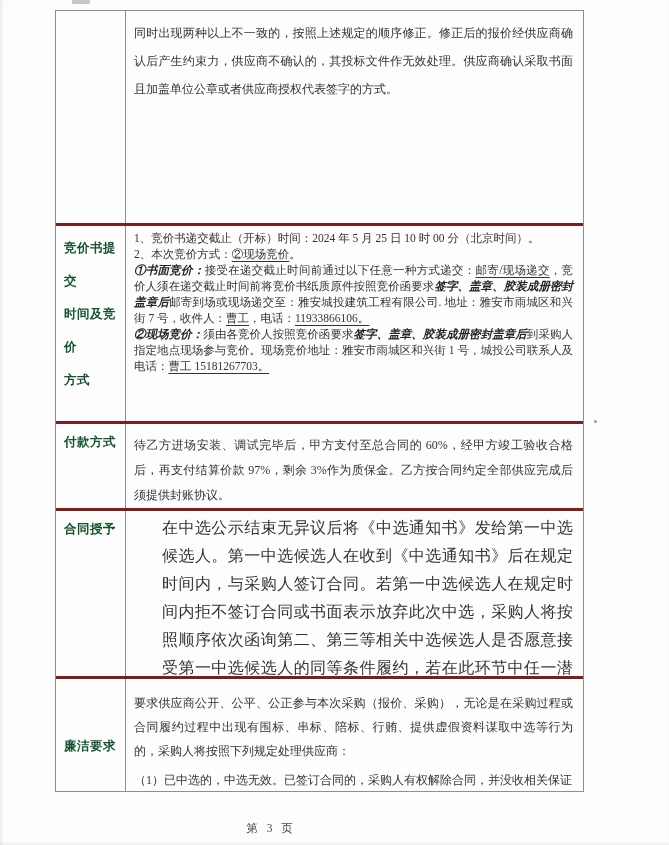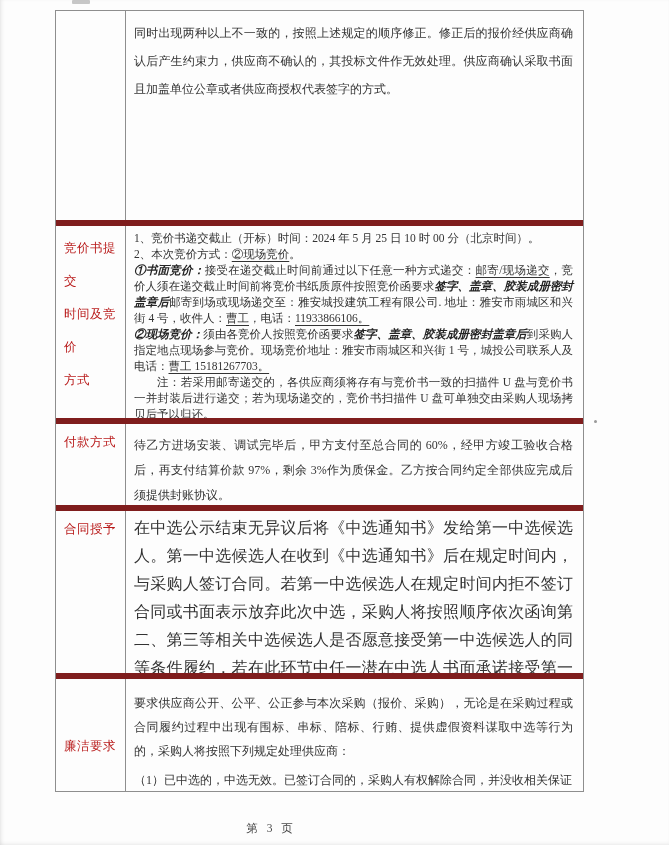--- a/index.html
+++ b/index.html
@@ -10,33 +10,33 @@
     color:#333;
   }
   .page{
     position:relative;width:669px;height:845px;background:#fdfdfd;overflow:hidden;
     box-shadow:inset 3px 0 4px -2px rgba(0,0,0,.10), inset 0 -3px 4px -2px rgba(0,0,0,.07);
   }
   .doc-table{
     position:absolute;left:55px;top:10px;width:529px;
     border:1px solid #8e8e8e;box-sizing:border-box;background:#fdfdfd;
   }
-  .t-row{display:flex;border-bottom:6px solid #7f1d1d;box-sizing:border-box;overflow:hidden;}
+  .t-row{display:flex;border-bottom:3px solid #7f1d1d;box-sizing:border-box;overflow:hidden;}
   .t-row:last-child{border-bottom:none;}
   .hcell{
     width:70px;min-width:70px;border-right:1px solid #8e8e8e;box-sizing:border-box;
-    font-weight:400;font-size:12.5px;color:#b91c1c;letter-spacing:.5px;
+    font-weight:700;font-size:12.5px;color:#14532d;letter-spacing:.5px;
   }
   .ccell{flex:1;box-sizing:border-box;overflow:hidden;}
   .ccell p{margin:0;text-align:justify;}
   
   .row1{height:215px;}
   .row2{height:198px;}
   .row3{height:87px;justify-content:center;}
-  .row4{height:168px;}
+  .row4{height:168px;gap:28px;}
   .row5{height:112px;}
   
   .row1 .ccell{padding:8px 10px 0 8px;font-size:12px;line-height:28px;}
   .row1 .p2{font-weight:700;margin-top:4px;color:#242424;}
   
   .row2 .hcell{padding:6px 0 0 8px;line-height:33px;}
   .row2 .ccell{padding:4px 10px 0 8px;font-size:11.5px;line-height:16px;}
   .row2 .note{text-indent:23px;}
   
   .row3 .hcell{padding:10px 0 0 8px;}
@@ -80,23 +80,22 @@
 
     <div class="t-row row2">
       <div class="hcell">
         <div>竞价书提交</div>
         <div>时间及竞价</div>
         <div>方式</div>
       </div>
       <div class="ccell">
         <p>1、竞价书递交截止（开标）时间：2024 年 5 月 25 日 10 时 00 分（北京时间）。</p>
         <p><span>2、本次竞价方式：</span><span class="u">②现场竞价</span><span>。</span></p>
-        <p><span class="b">①书面竞价：</span><span>接受在递交截止时间前通过以下任意一种方式递交：</span><span class="u">邮寄/现场递交</span><span>，竞价人须在递交截止时间前将竞价书纸质原件按照竞价函要求</span><span class="b">签字、盖章、胶装成册密封盖章后</span><span>邮寄到场或现场递交至：雅安城投建筑工程有限公司. 地址：雅安市雨城区和兴街 4 号，收件人：</span><span class="u">曹工</span><span>，电话：</span><span class="u">11933866106。</span></p>
+        <p><span class="b">①书面竞价：</span><span>接受在递交截止时间前通过以下任意一种方式递交：</span><span class="u">邮寄/现场递交</span><span>，竞价人须在递交截止时间前将竞价书纸质原件按照竞价函要求</span><span class="b">签字、盖章、胶装成册密封盖章后</span><span>邮寄到场或现场递交至：雅安城投建筑工程有限公司. 地址：雅安市雨城区和兴街 7 号，收件人：</span><span class="u">曹工</span><span>，电话：</span><span class="u">11933866106。</span></p>
         <p><span class="b">②现场竞价：</span><span>须由各竞价人按照竞价函要求</span><span class="b">签字、盖章、胶装成册密封盖章后</span><span>到采购人指定地点现场参与竞价。现场竞价地址：雅安市雨城区和兴街 1 号，城投公司联系人及电话：</span><span class="u">曹工 15181267703。</span></p>
-        <p class="note">注：若采用邮寄递交的，各供应商须将存有与竞价书一致的扫描件 U 盘与竞价书一并封装后进行递交；若为现场递交的，竞价书扫描件 U 盘可单独交由采购人现场拷贝后予以归还。</p>
       </div>
     </div>
 
     <div class="t-row row3">
       <div class="hcell">付款方式</div>
       <div class="ccell">
         <p>待乙方进场安装、调试完毕后，甲方支付至总合同的 60%，经甲方竣工验收合格后，再支付结算价款 97%，剩余 3%作为质保金。乙方按合同约定全部供应完成后须提供封账协议。</p>
       </div>
     </div>
 

